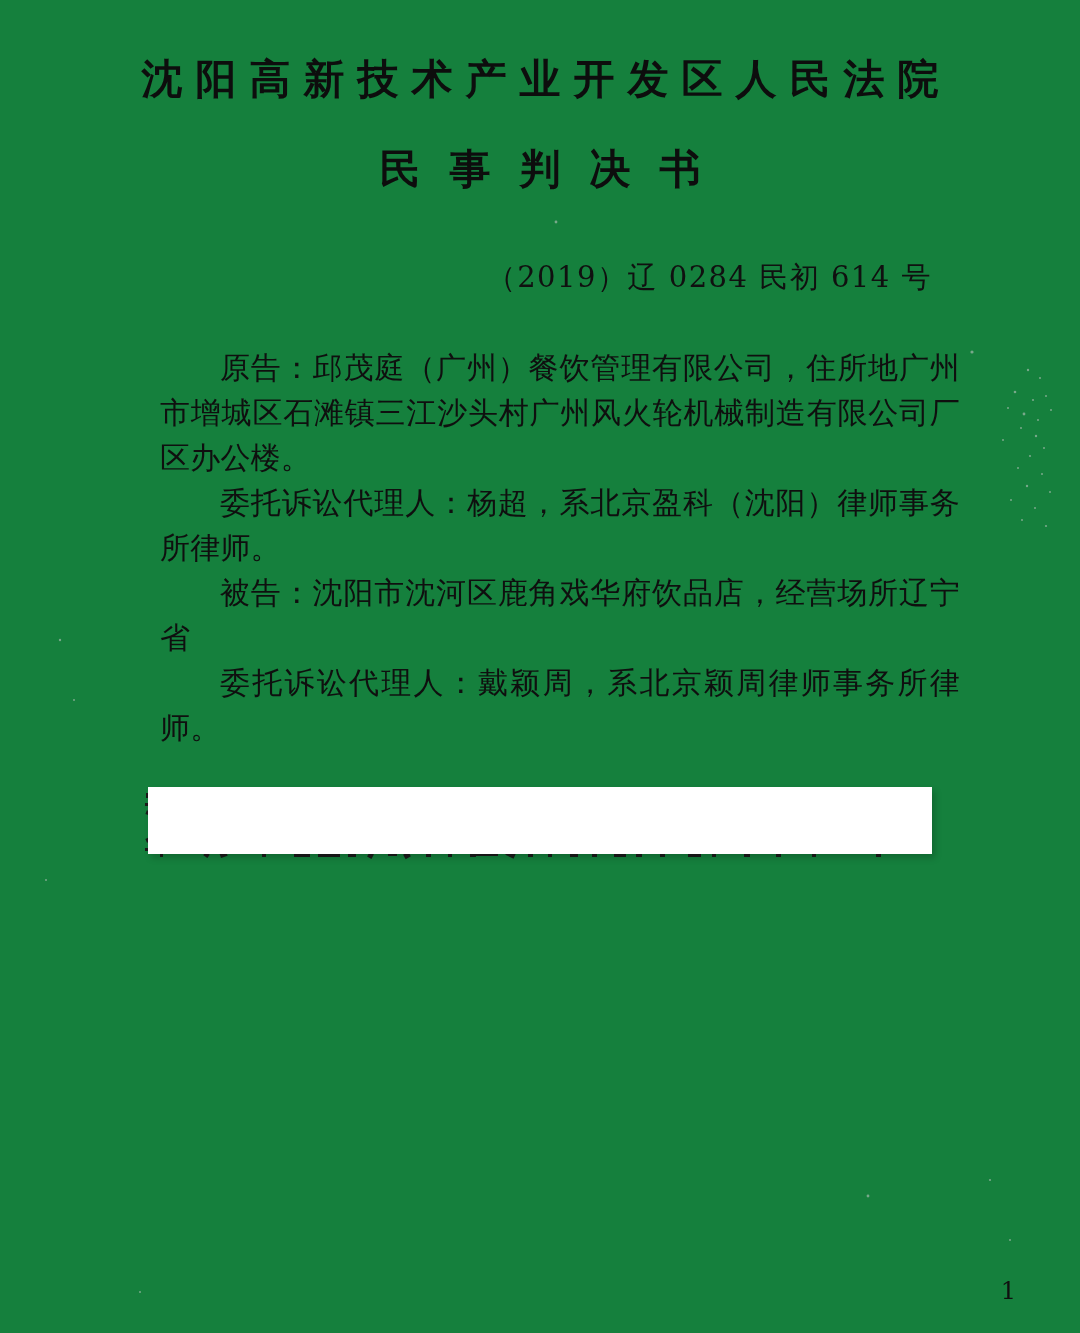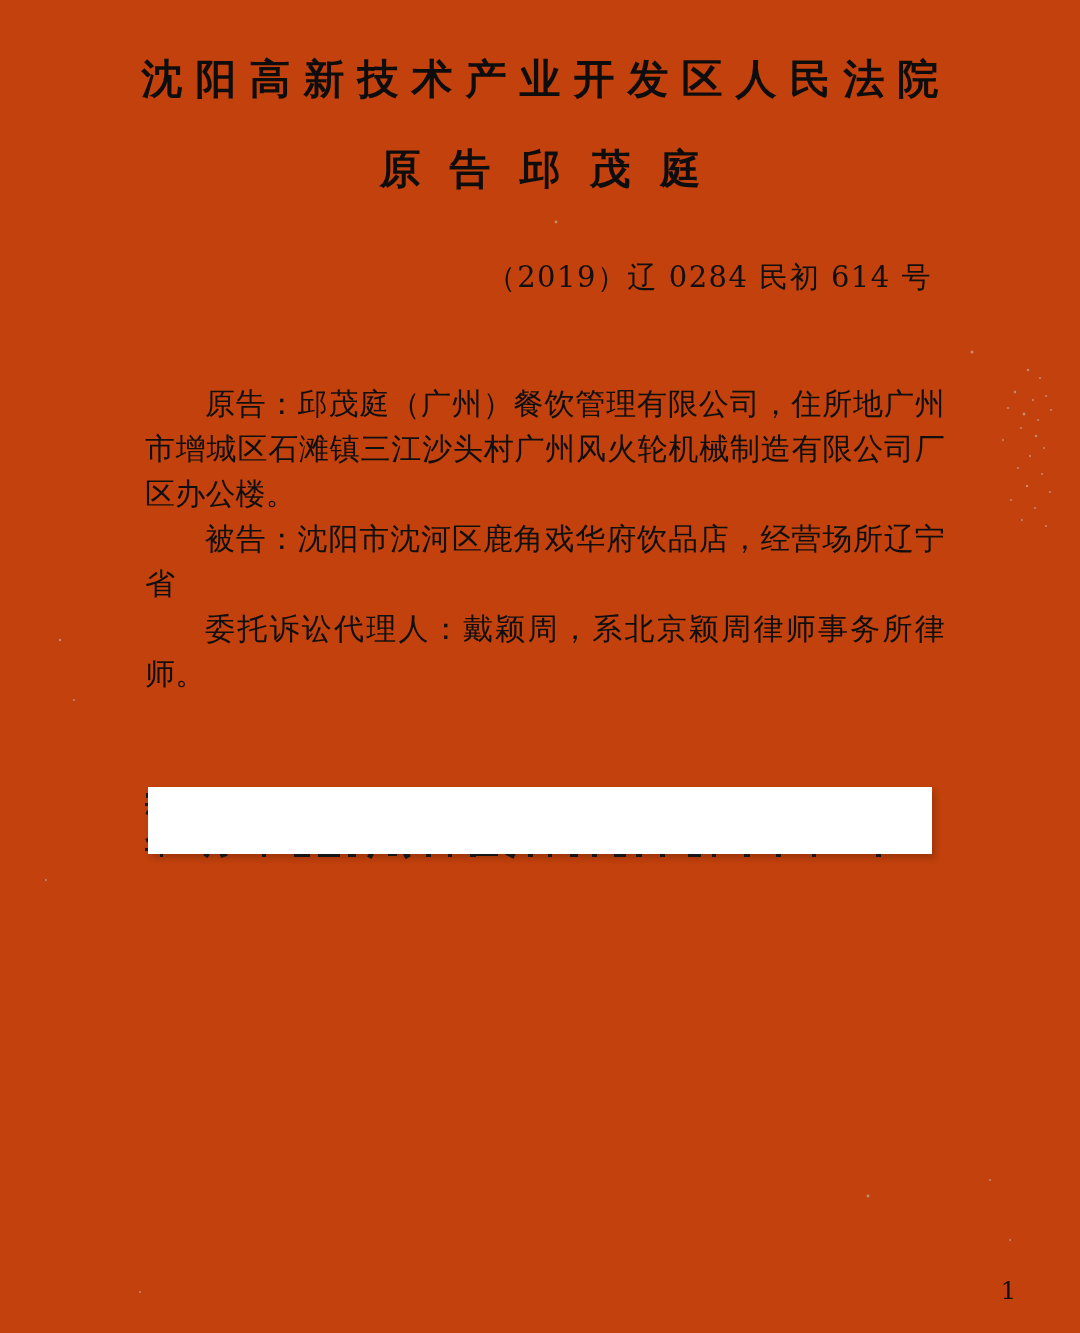--- a/index.html
+++ b/index.html
@@ -7,21 +7,21 @@
     padding: 0;
     background: #ffffff;
   }
   body {
     font-family: "DejaVu Serif", "Liberation Serif", serif;
   }
   #page {
     position: relative;
     width: 1080px;
     height: 1333px;
-    background: #c2410c;
+    background: #15803d;
     overflow: hidden;
   }
 
   
   .speckles {
     position: absolute;
     inset: 0;
     pointer-events: none;
     opacity: .55;
   }
@@ -62,29 +62,28 @@
     top: 258px;
     font-size: 29px;
     letter-spacing: 1.5px;
     color: #101010;
     white-space: nowrap;
   }
 
   
   .body-block {
     position: absolute;
-    left: 145px;
+    left: 160px;
     top: 345px;
     width: 800px;
     font-size: 30px;
     line-height: 45px;
     color: #0f0f0f;
     text-align: justify;
     text-justify: inter-character;
-    margin-top: 36px;
   }
   .para {
     margin: 0;
     text-indent: 60px;
     letter-spacing: .2px;
   }
 
   
   .redaction {
     position: absolute;
@@ -148,26 +147,27 @@
       <circle cx="990" cy="1180" r="1.1"></circle>
       <circle cx="1010" cy="1240" r="1"></circle>
       <circle cx="868" cy="1196" r="1.4"></circle>
       <circle cx="556" cy="222" r="1.4"></circle>
       <circle cx="140" cy="1292" r="1"></circle>
     </g>
   </svg>
 
   <div class="doc-title">沈阳高新技术产业开发区人民法院</div>
 
-  <div class="doc-subtitle">原告邱茂庭</div>
+  <div class="doc-subtitle">民事判决书</div>
 
   <div class="case-no">（2019）辽 0284 民初 614 号</div>
 
   <div class="body-block">
     <p class="para">原告：邱茂庭（广州）餐饮管理有限公司，住所地广州市增城区石滩镇三江沙头村广州风火轮机械制造有限公司厂区办公楼。</p>
+    <p class="para">委托诉讼代理人：杨超，系北京盈科（沈阳）律师事务所律师。</p>
     <p class="para">被告：沈阳市沈河区鹿角戏华府饮品店，经营场所辽宁省</p>
     <p class="para">委托诉讼代理人：戴颖周，系北京颖周律师事务所律师。</p>
   </div>
 
   <span class="frag" style="left:146px; top:793px; width:3px; height:5px;"></span>
   <span class="frag" style="left:145px; top:803px; width:4px; height:3px;"></span>
   <span class="frag" style="left:146px; top:811px; width:5px; height:4px; transform:rotate(20deg);"></span>
   <span class="frag" style="left:146px; top:838px; width:4px; height:4px; transform:rotate(-25deg);"></span>
   <span class="frag" style="left:145px; top:848px; width:5px; height:3px;"></span>
 

